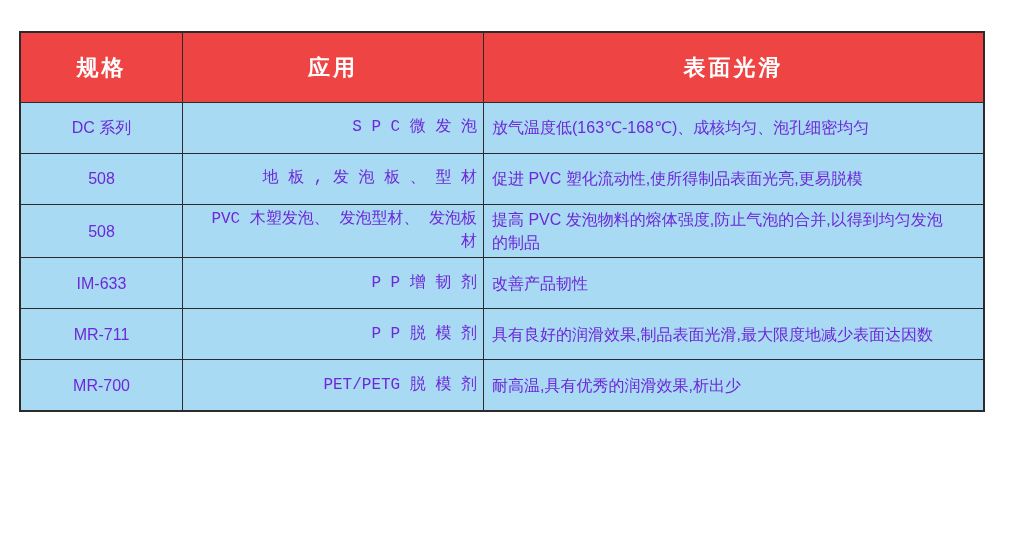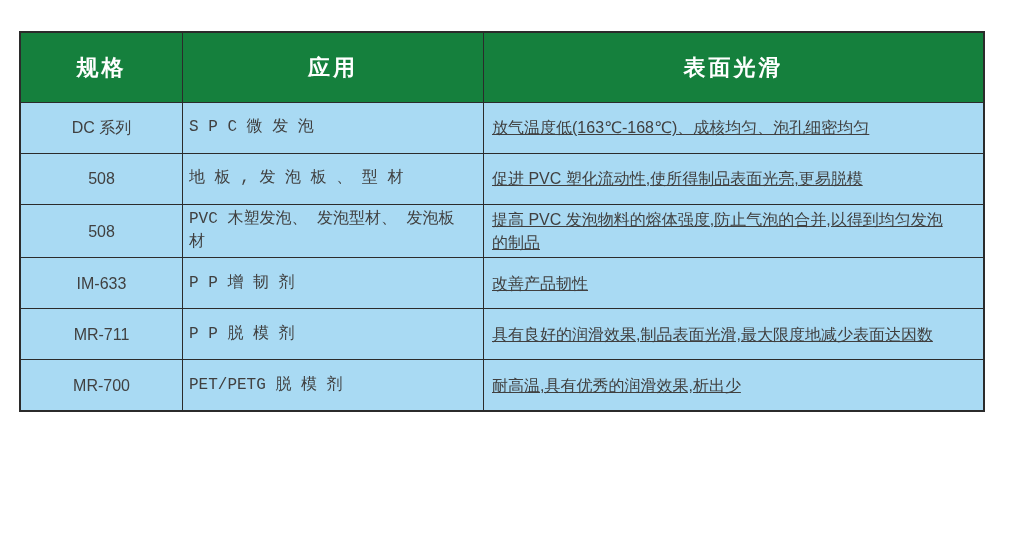--- a/index.html
+++ b/index.html
@@ -25,51 +25,50 @@
     border-collapse: collapse;
     table-layout: fixed;
     border: 2px solid #2b2b2b;
   }
   .spec-table th, .spec-table td {
     border: 1px solid #2b2b2b;
     vertical-align: middle;
     overflow: hidden;
   }
   .spec-table thead th {
-    background: #15803d;
+    background: #ef4444;
     color: #ffffff;
     height: 67px;
     font-size: 22px;
     font-weight: bold;
     letter-spacing: 3px;
     text-align: center;
   }
   .spec-table tbody td {
     background: #a9daf3;
-    color: #404040;
+    color: #6d28d9;
     height: 44px;
     font-size: 16px;
     line-height: 1.45;
   }
   .col-spec  { width: 159px; }
   .col-app   { width: 298px; font-family: Liberation Mono, monospace; }
   td.col-spec {
     text-align: center;
     font-size: 15px;
   }
   td.col-app {
-    text-align: left;
+    text-align: right;
     white-space: pre-line;
     padding: 0 6px;
   }
   td.col-features {
     text-align: left;
     padding: 3px 8px;
     white-space: pre-line;
-    text-decoration: underline;
   }
 </style>
 </head>
 <body>
 
 <div class="page">
   <table class="spec-table">
     <thead>
       <tr>
         <th class="col-spec">规格</th>

